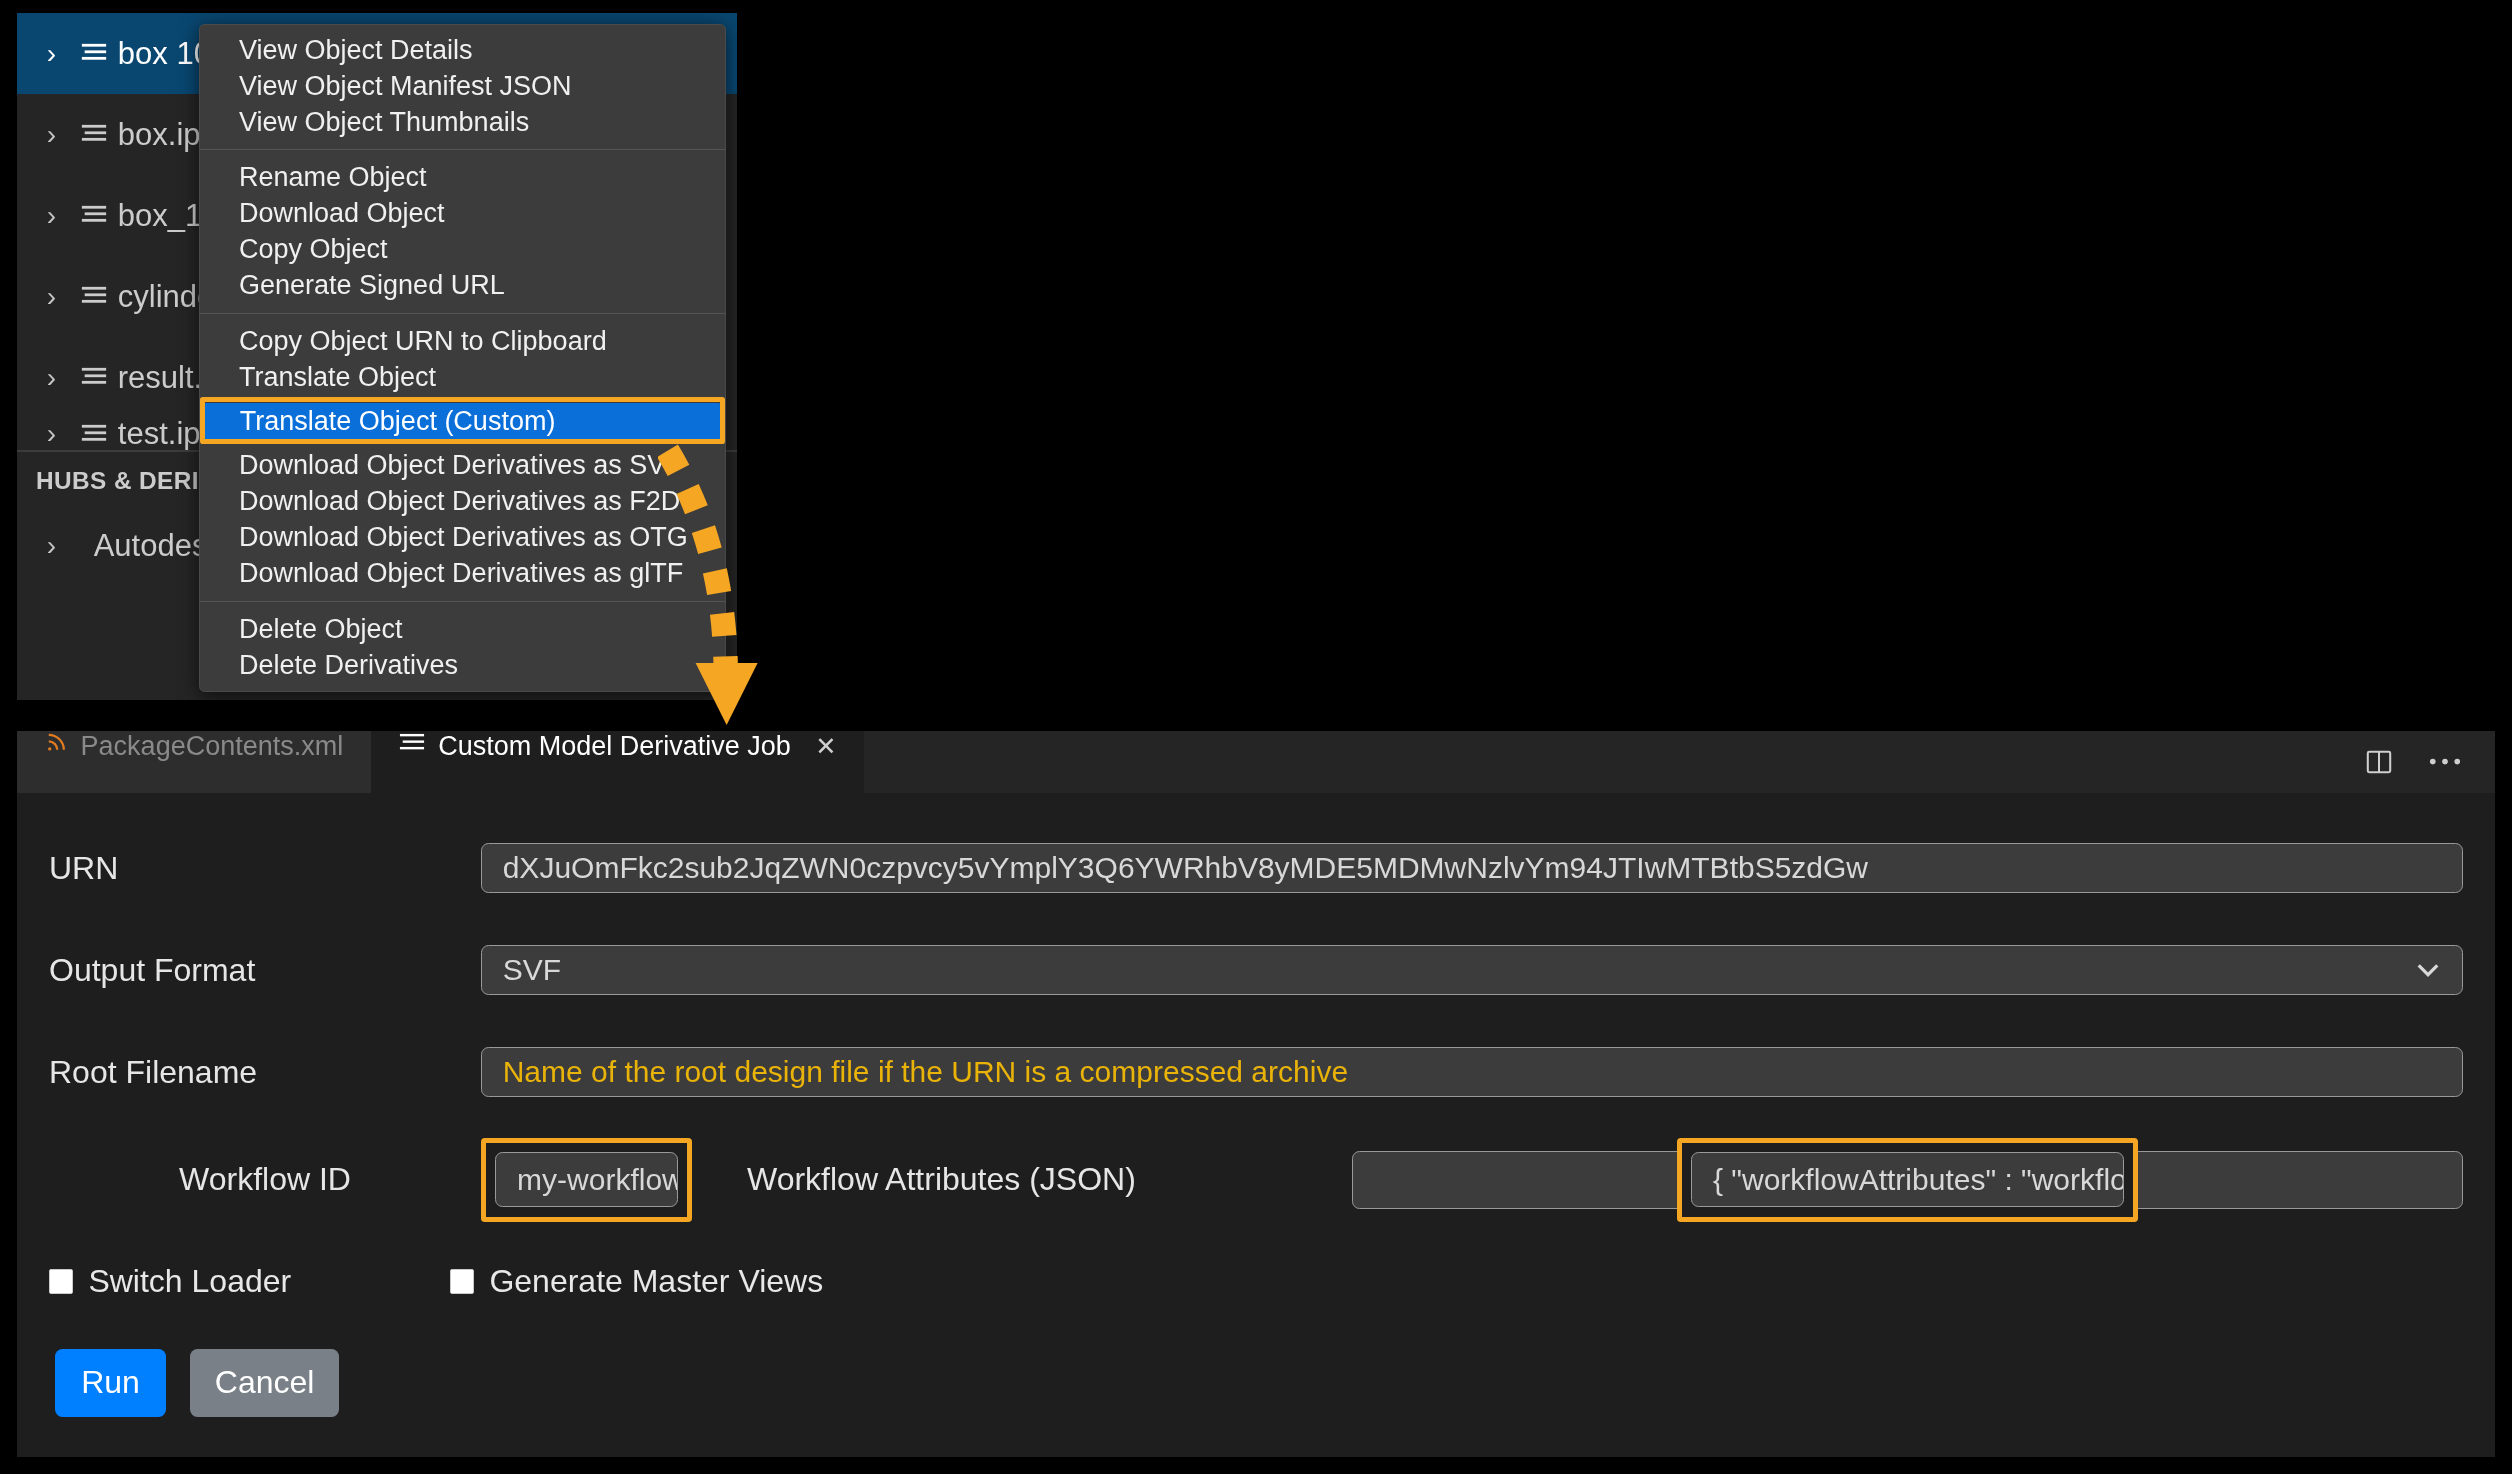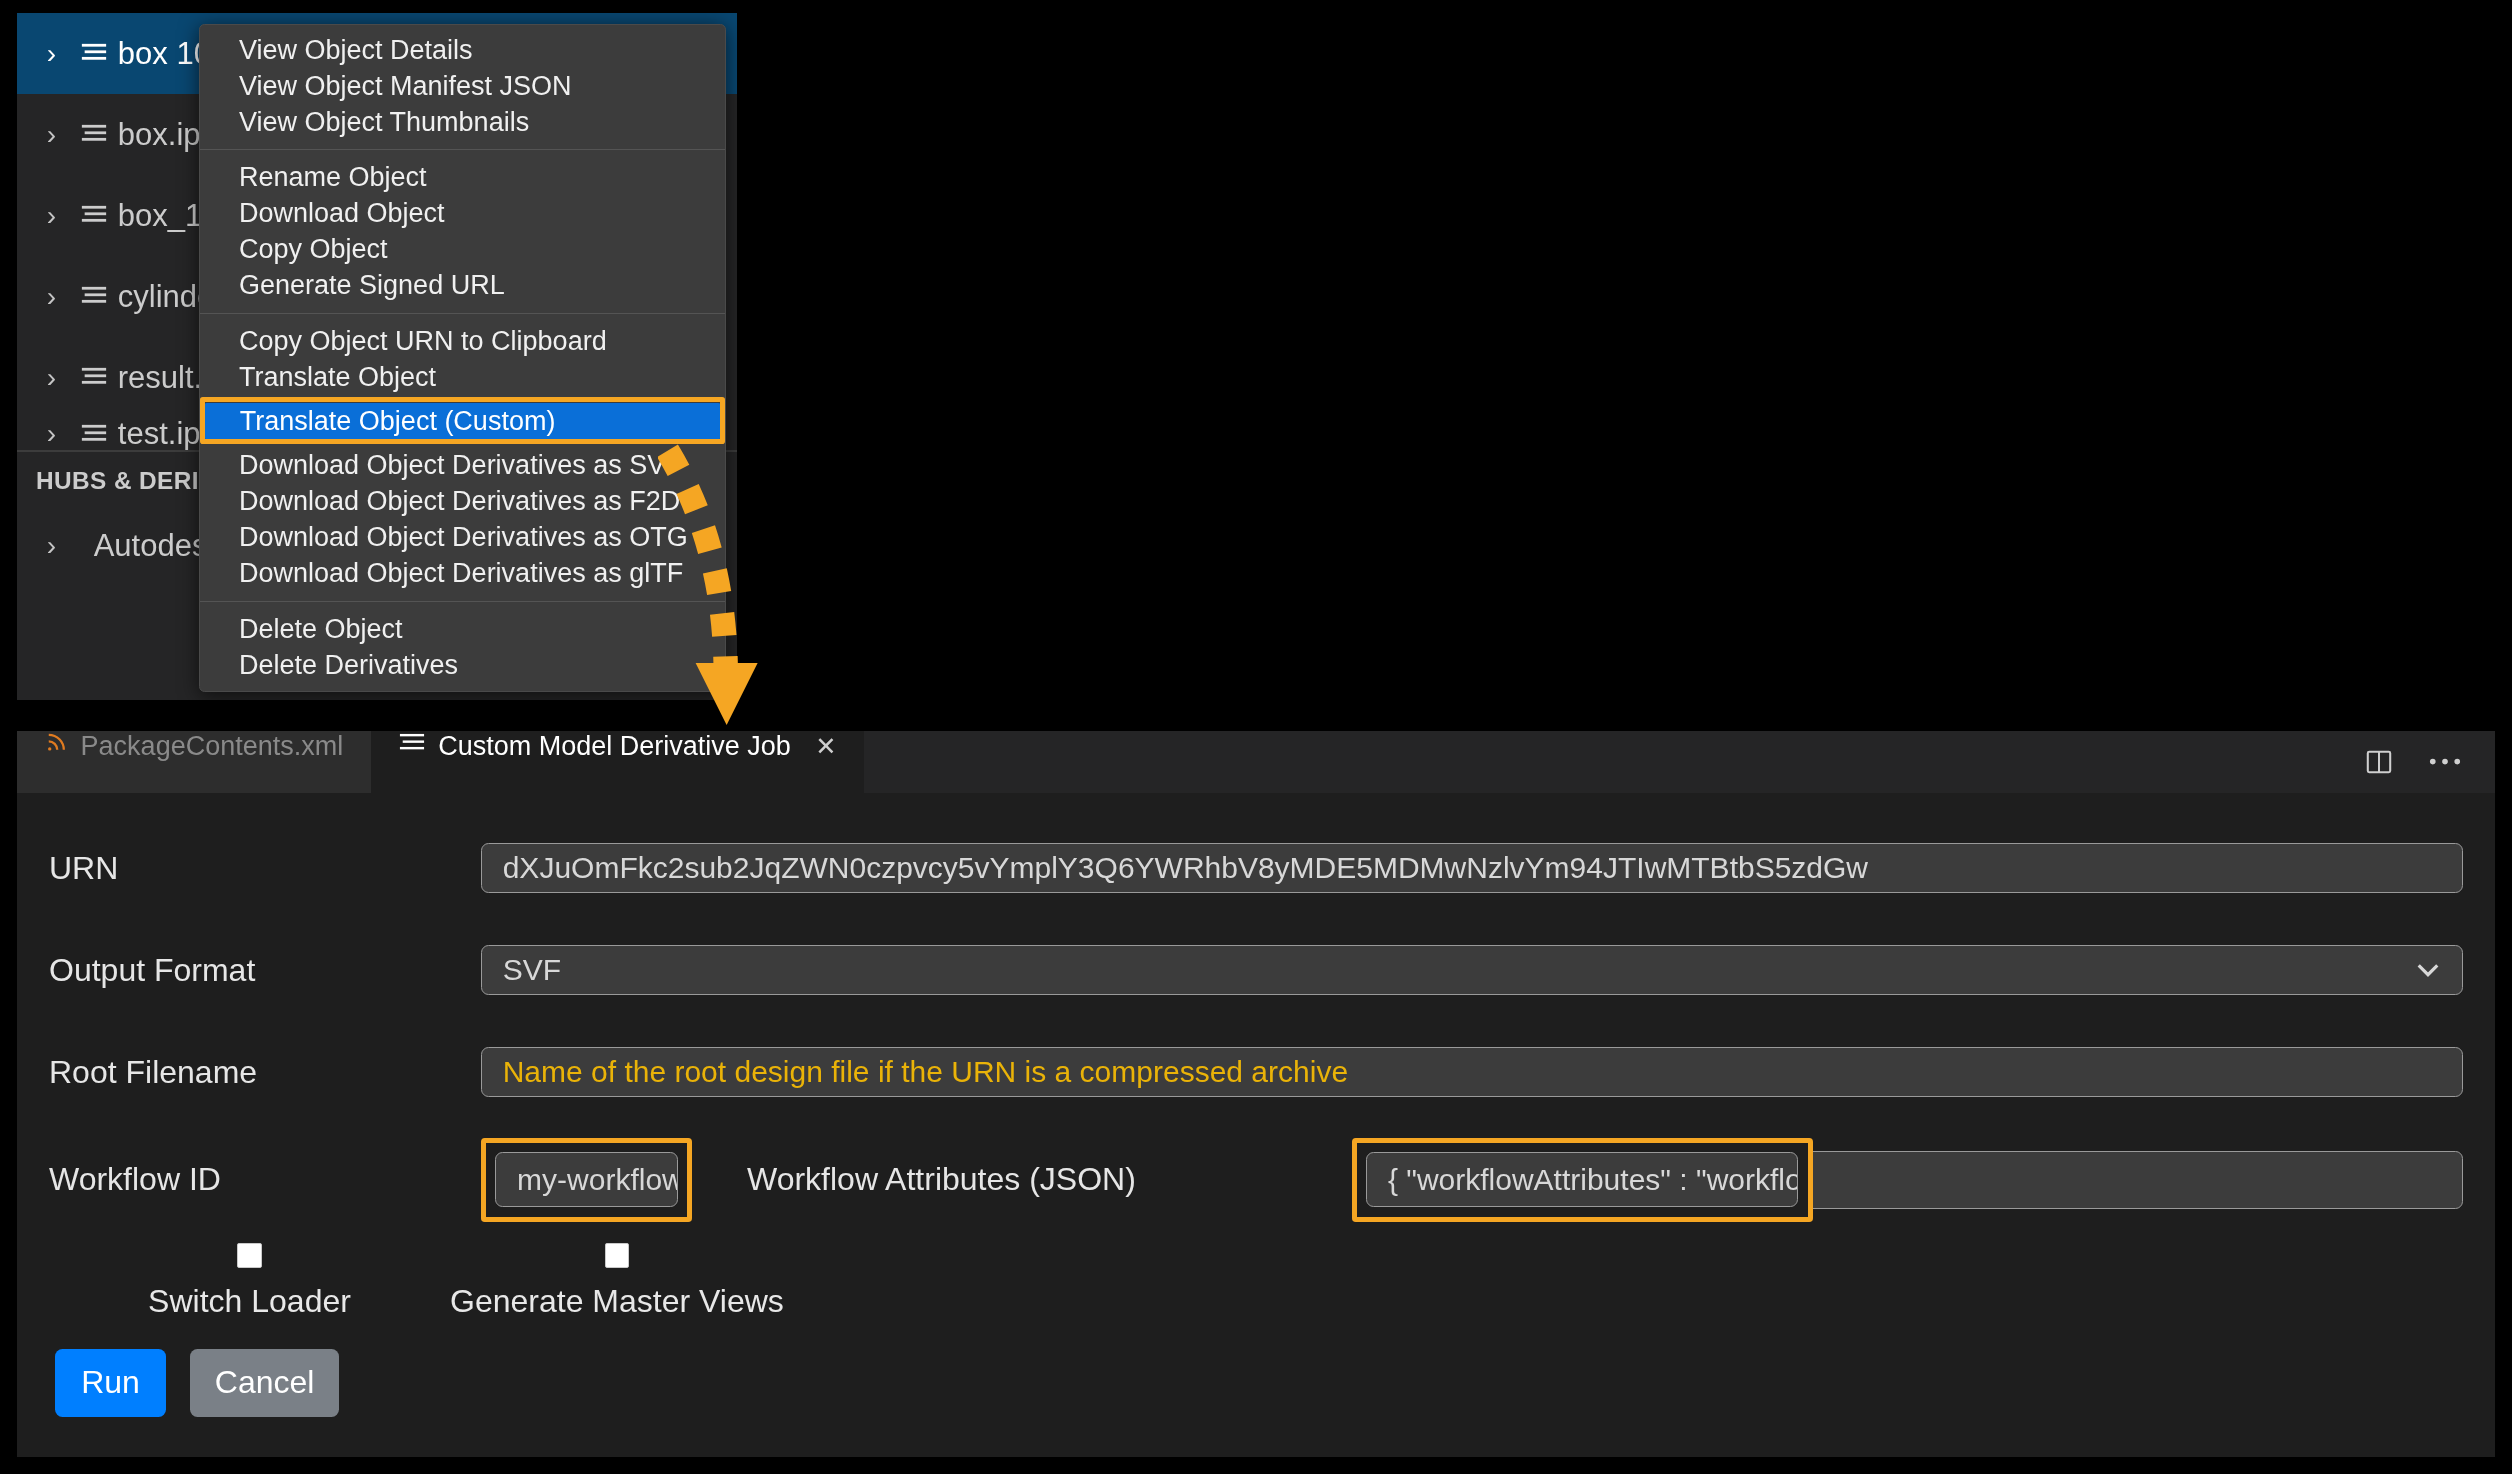--- a/index.html
+++ b/index.html
@@ -196,21 +196,21 @@
     position: relative;
     justify-content: flex-start;
   }
   .select .caret {
     position: absolute;
     right: 20.7px; top: 50%;
     transform: translateY(-50%);
     display: flex;
   }
 
-  .row-wf { height: 113px; }
+  .row-wf { height: 113px; text-align: center; }
   .hl-field {
     position: relative;
     border: 5.6px solid #f5a623;
     border-radius: 3.8px;
     padding: 9.4px;
     background: #1e1e1e;
   }
   .wf-id-field { width: 211px; }
   .wf-attr-hl { width: 461px; }
   .wf-attr-outer {
@@ -241,21 +241,20 @@
     height: 90px;
     padding-left: 32px;
     gap: 0;
   }
   .checkbox-wrap {
     display: flex; align-items: center;
     gap: 15px;
     color: #e8e8e8;
     font-size: 32px;
     white-space: nowrap;
-    flex-direction: column;
   }
   .cbox {
     width: 24.4px; height: 24.4px;
     background: #ffffff;
     border: 1.9px solid #c9c9c9;
     border-radius: 1.9px;
     display: inline-block;
   }
 
   .btnrow {

